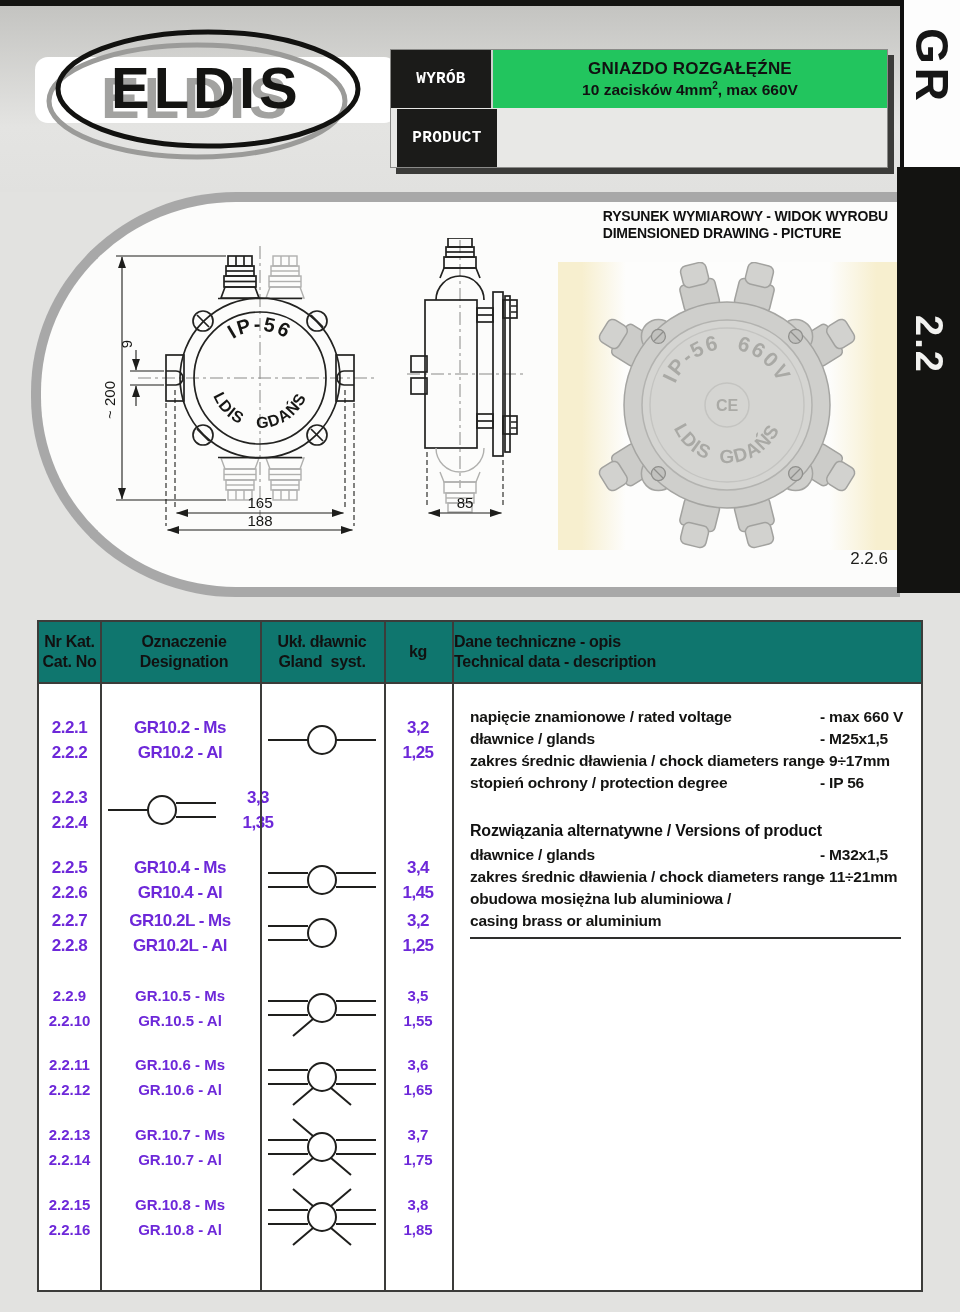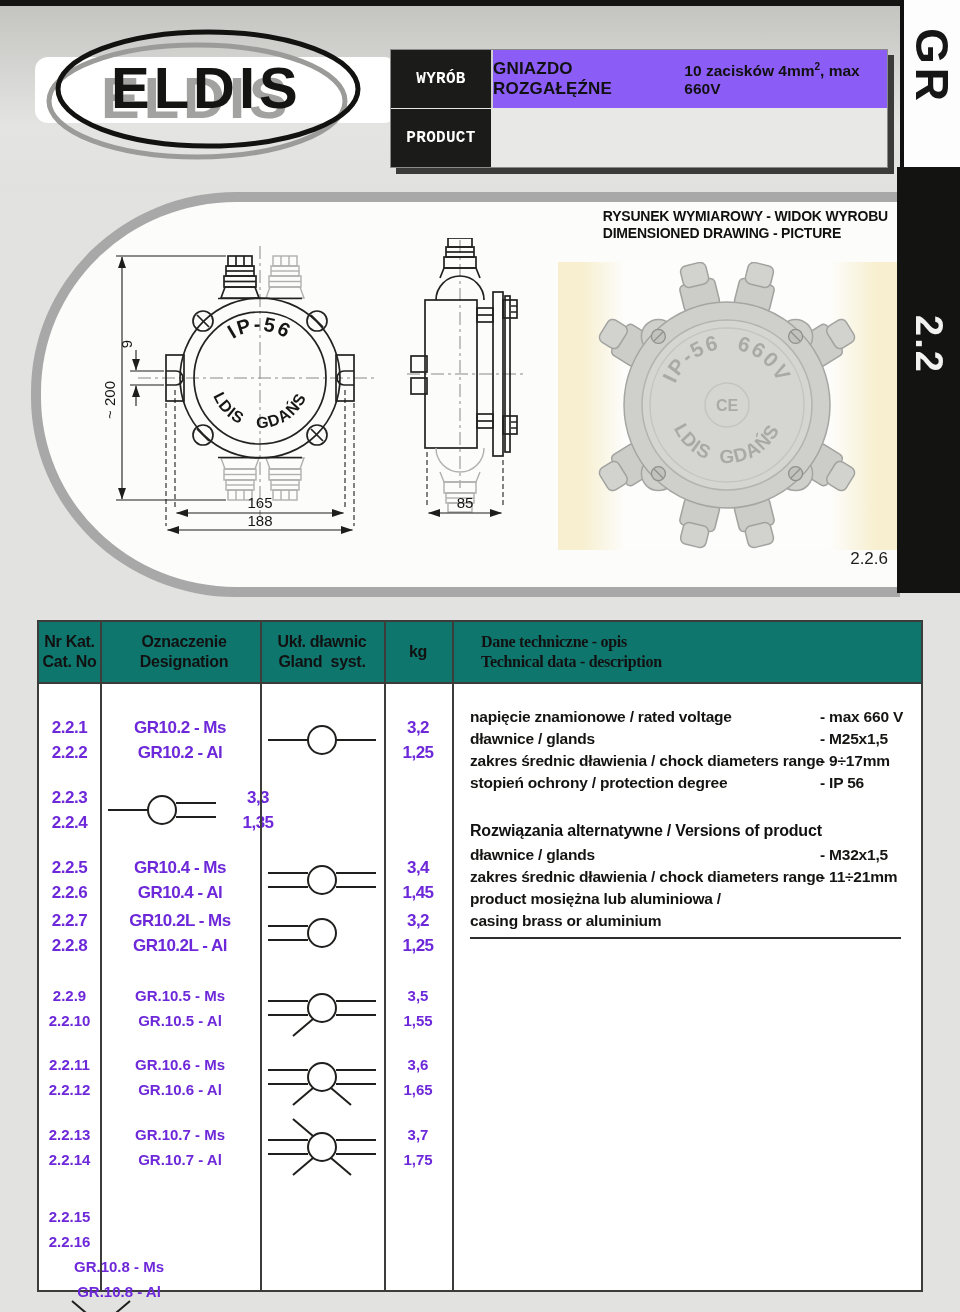--- a/index.html
+++ b/index.html
@@ -17,24 +17,24 @@
               color:#161616;margin-top:28px;}
   .sidebar-code{position:absolute;left:897px;top:167px;width:63px;height:426px;background:#131311;
               display:flex;justify-content:center;z-index:6;}
   .sidebar-code span{writing-mode:vertical-rl;font-size:38px;font-weight:bold;letter-spacing:2px;
               color:#f2f2f0;margin-top:148px;}
 
   .product-box-shadow{position:absolute;left:396px;top:55px;width:498px;height:119px;background:#3b3b39;}
   .product-box{position:absolute;left:390px;top:49px;width:498px;height:119px;background:#e8e8e6;
                border:1px solid #8a8a88;box-sizing:border-box;}
   .pb-row{position:relative;height:58px;display:flex;}
-  .pb-row + .pb-row{margin-top:1px;}
+  .pb-row + .pb-row{margin-top:1px;margin-left:6px;}
   .pb-label{width:100px;background:#1b1b19;color:#fff;display:flex;align-items:center;justify-content:center;
             font-weight:bold;font-size:16px;letter-spacing:.3px;font-family:Liberation Mono, monospace;}
-  .pb-text{flex:1;background:#8b5cf6;display:flex;flex-direction:row;align-items:center;justify-content:center;
+  .pb-text{flex:1;background:#22c55e;display:flex;flex-direction:column;align-items:center;justify-content:center;
            color:#111;border-left:2px solid #cfcfcd;}
   .pb-line1{font-weight:bold;font-size:17px;letter-spacing:.2px;}
   .pb-line2{font-weight:bold;font-size:15.5px;margin-top:1px;}
   .pb-line2 sup{font-size:10px;}
 
   
   .capsule{position:absolute;left:31px;top:192px;width:869px;height:405px;background:#fcfcfb;
            border:10px solid #a8a8a8;border-right:none;box-sizing:border-box;
            border-radius:205px 0 0 205px / 200px 0 0 200px;z-index:1;}
   .sec-title{position:absolute;right:72px;top:208px;z-index:3;
@@ -311,21 +311,21 @@
         <div>Oznaczenie</div>
         <div>Designation</div>
       </div>
       <div class="th" style="left:221px;width:124px;">
         <div>Ukł. dławnic</div>
         <div>Gland&nbsp; syst.</div>
       </div>
       <div class="th" style="left:345px;width:68px;">
         <div>kg</div>
       </div>
-      <div class="th left" style="left:437px;width:457px;padding-left:5px;font-family:Liberation Serif, serif;">
+      <div class="th left" style="left:410px;width:457px;padding-left:5px;">
         <div>Dane techniczne - opis</div>
         <div>Technical data - description</div>
       </div>
     </div>
 
     <div class="tbody">
 
       <div class="tgroup g-a" style="top:31px;">
         <div class="col cat">
             <div>2.2.1</div>
@@ -476,21 +476,21 @@
                 <path d="M8,25 H48 M8,39 H48 M76,25 H116 M76,39 H116 M53,43 L33,60 M71,43 L91,60 M53,21 L33,4"></path>
               </g>
             </svg>
           </div>
         <div class="col kg">
             <div>3,7</div>
             <div>1,75</div>
           </div>
       </div>
 
-      <div class="tgroup g-b" style="top:520px;flex-direction:column;">
+      <div class="tgroup g-b" style="top:508px;">
         <div class="col cat">
             <div>2.2.15</div>
             <div>2.2.16</div>
           </div>
         <div class="col desig">
             <div>GR.10.8 - Ms</div>
             <div>GR.10.8 - Al</div>
           </div>
         <div class="col sym">
             <svg width="124" height="64" viewBox="0 0 124 64">
@@ -510,21 +510,21 @@
         <div class="spec-block" style="top:24px;">
           <div class="spec-row"><span>napięcie znamionowe / rated voltage</span><span class="spec-val">- max 660 V</span></div>
           <div class="spec-row"><span>dławnice / glands</span><span class="spec-val">- M25x1,5</span></div>
           <div class="spec-row"><span>zakres średnic dławienia / chock diameters range</span><span class="spec-val">- 9÷17mm</span></div>
           <div class="spec-row"><span>stopień ochrony / protection degree</span><span class="spec-val">- IP 56</span></div>
         </div>
         <div class="spec-block" style="top:138px;">
           <div class="alt-header">Rozwiązania alternatywne / Versions of product</div>
           <div class="spec-row"><span>dławnice / glands</span><span class="spec-val">- M32x1,5</span></div>
           <div class="spec-row"><span>zakres średnic dławienia / chock diameters range</span><span class="spec-val">- 11÷21mm</span></div>
-          <div class="spec-row"><span>product mosiężna lub aluminiowa /</span></div>
+          <div class="spec-row"><span>obudowa mosiężna lub aluminiowa /</span></div>
           <div class="spec-row"><span>casing brass or aluminium</span></div>
         </div>
         <div class="tech-rule"></div>
       </div>
     </div>
 
     <div class="vline" style="left:61px;"></div>
     <div class="vline" style="left:221px;"></div>
     <div class="vline" style="left:345px;"></div>
     <div class="vline" style="left:413px;"></div>

